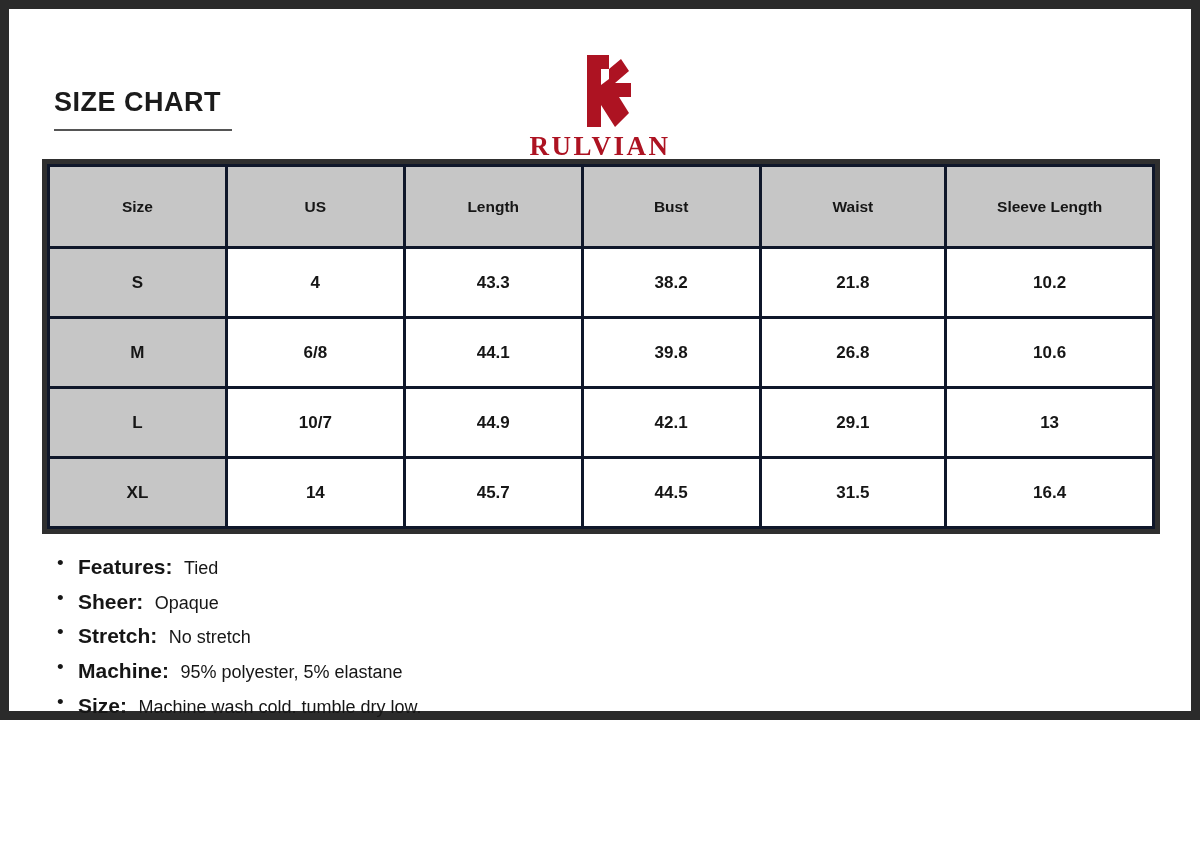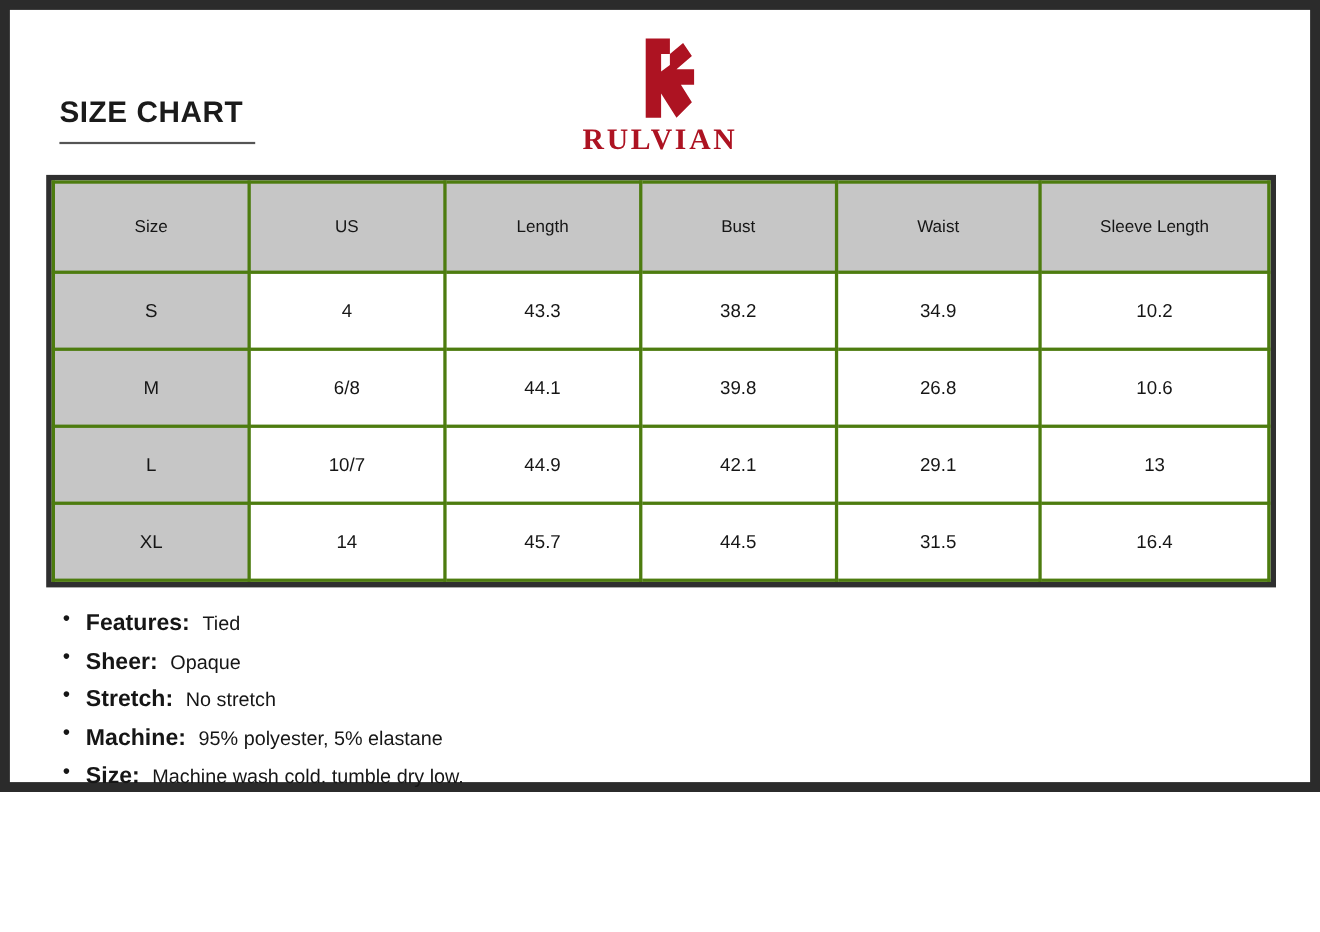--- a/index.html
+++ b/index.html
@@ -49,21 +49,21 @@
   .title-rule {
     width: 178px;
     height: 2px;
     background: #555;
     margin-top: 11px;
   }
   .brand {
     position: absolute;
     left: 0;
     right: 0;
-    top: 24px;
+    top: 44px;
     text-align: center;
   }
   .brand-mark {
     display: block;
     margin: 0 auto;
     width: 86px;
     height: 76px;
   }
   .brand-name {
     display: block;
@@ -80,24 +80,24 @@
     margin: 0 31px 0 33px;
     border: 5px solid #2f2f2f;
     box-sizing: border-box;
   }
   table {
     width: 100%;
     border-collapse: collapse;
     table-layout: fixed;
   }
   th, td {
-    border: 3px solid #4d7c0f;
+    border: 3px solid #0f172a;
     text-align: center;
     font-size: 15.5px;
-    font-weight: normal;
+    font-weight: bold;
     color: #161616;
     height: 70px;
     box-sizing: border-box;
   }
   thead th {
     background: #c6c6c6;
     height: 82px;
     font-size: 15.5px;
   }
   tbody td {
@@ -188,21 +188,21 @@
             <th>Waist</th>
             <th>Sleeve Length</th>
           </tr>
         </thead>
         <tbody>
           <tr>
             <td class="size-cell">S</td>
             <td>4</td>
             <td>43.3</td>
             <td>38.2</td>
-            <td>34.9</td>
+            <td>21.8</td>
             <td>10.2</td>
           </tr>
           <tr>
             <td class="size-cell">M</td>
             <td>6/8</td>
             <td>44.1</td>
             <td>39.8</td>
             <td>26.8</td>
             <td>10.6</td>
           </tr>

